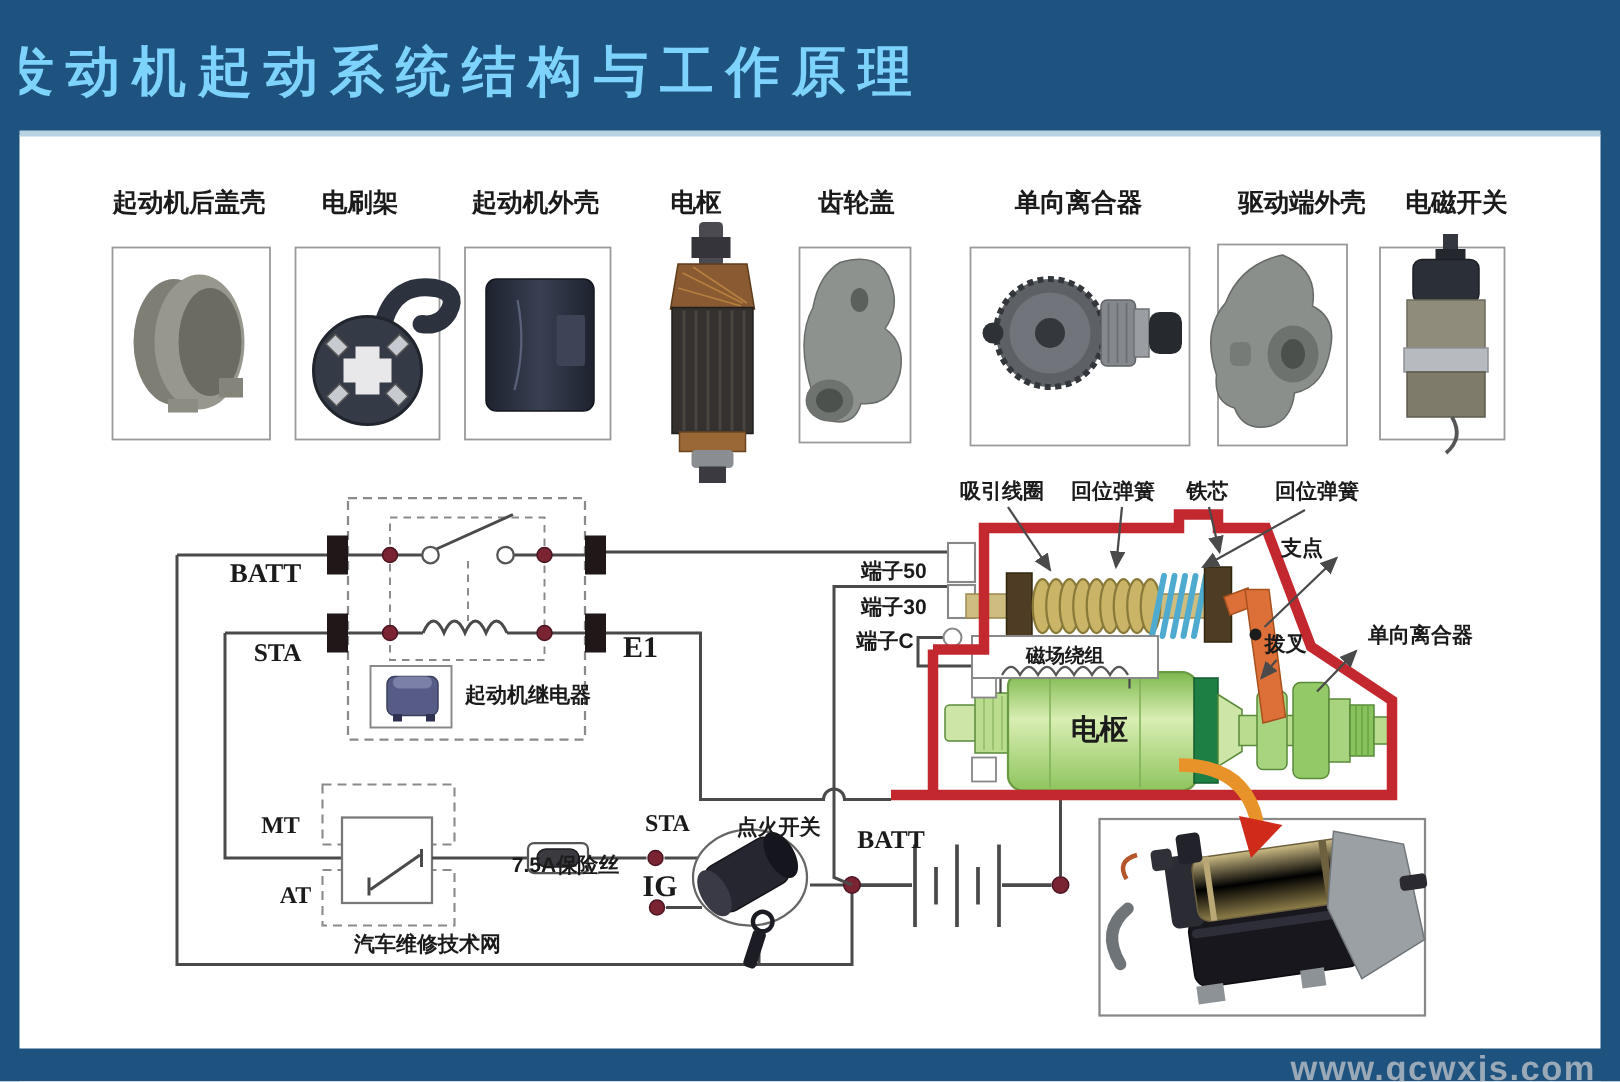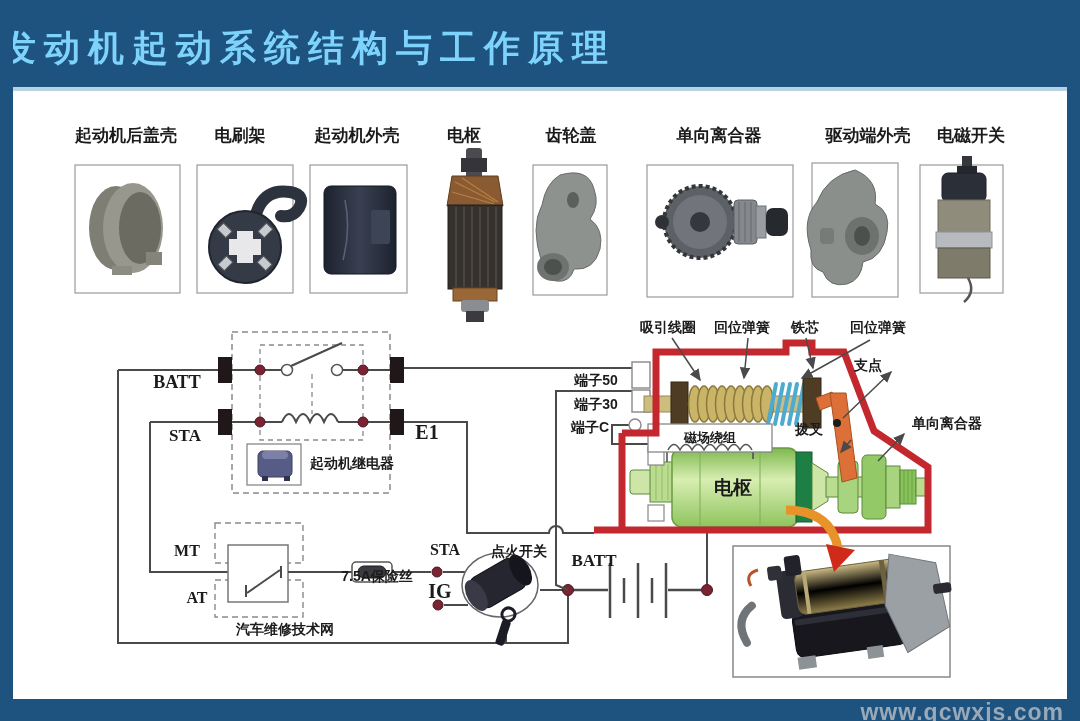--- a/index.html
+++ b/index.html
@@ -354,18 +354,18 @@
     <div class="lbl cn14" style="left:596px;top:380px">端子50</div>
     <div class="lbl cn14" style="left:596px;top:404px">端子30</div>
     <div class="lbl cn14" style="left:590px;top:427px">端子C</div>
     <div class="lbl cn13" style="left:710px;top:437px">磁场绕组</div>
     <div class="lbl cn19" style="left:733px;top:487px">电枢</div>
     <div class="lbl cn14" style="left:668px;top:327px">吸引线圈</div>
     <div class="lbl cn14" style="left:742px;top:327px">回位弹簧</div>
     <div class="lbl cn14" style="left:805px;top:327px">铁芯</div>
     <div class="lbl cn14" style="left:878px;top:327px">回位弹簧</div>
     <div class="lbl cn14" style="left:868px;top:365px">支点</div>
-    <div class="lbl cn14" style="left:809px;top:429px">拨叉</div>
+    <div class="lbl cn14" style="left:857px;top:429px">拨叉</div>
     <div class="lbl cn14" style="left:947px;top:423px">单向离合器</div>
 
     <div class="wm wm2">www.qcwxjs.com</div>
   </div>
 </div>
 
 </body></html>

